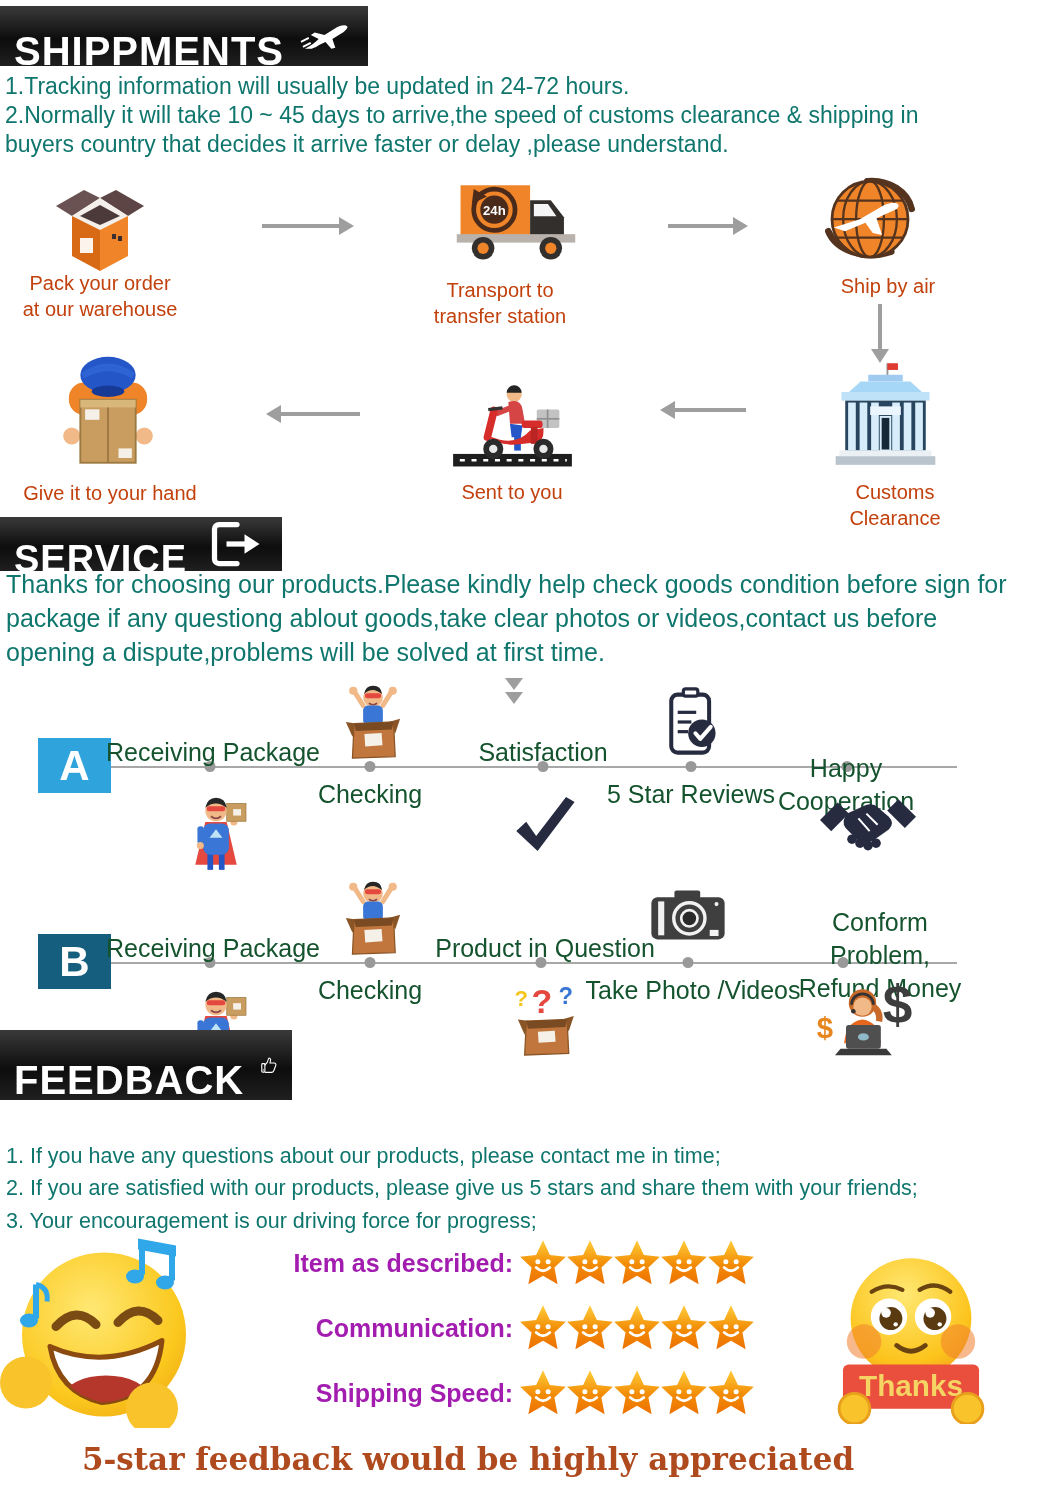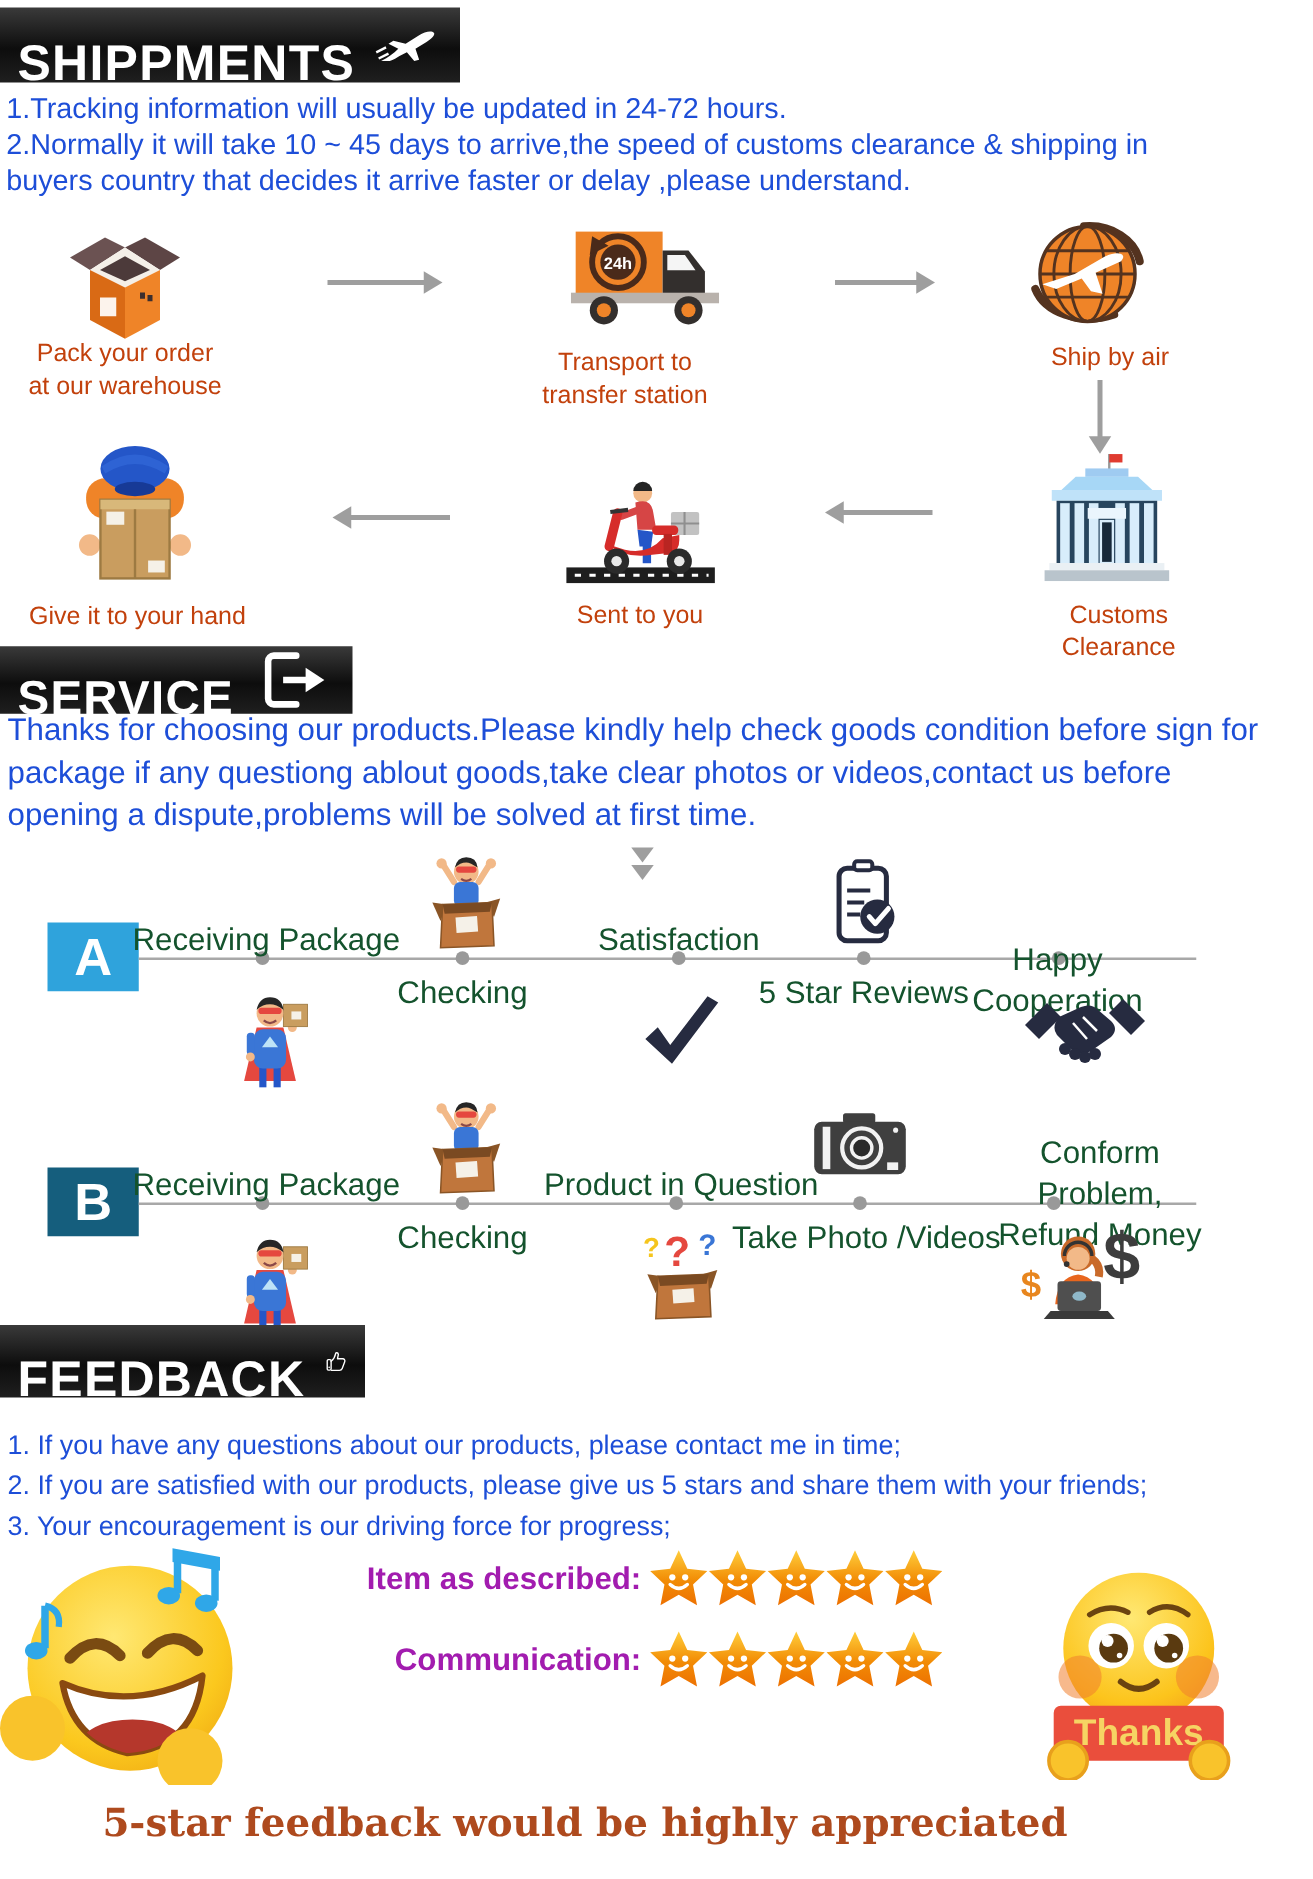--- a/index.html
+++ b/index.html
@@ -6,21 +6,21 @@
   #page{position:relative;width:1050px;height:1503px;background:#fff;overflow:hidden;
         font-family:"Liberation Sans",sans-serif;color:#1a1a1a;}
   .abs{position:absolute;}
   
   .banner{position:absolute;left:0;display:flex;align-items:center;gap:16px;
           padding:0 14px;box-sizing:border-box;
           background:linear-gradient(180deg,#3a3a3a 0%,#0d0d0d 55%,#1f1f1f 100%);
           color:#fff;}
   .banner-title{font-weight:bold;font-size:40px;letter-spacing:1px;line-height:1;margin-top:30px;}
   
-  .para{position:absolute;white-space:pre-line;color:#1d4ed8;}
+  .para{position:absolute;white-space:pre-line;color:#0f766e;}
   .ship-para{left:5px;top:72px;font-size:23px;line-height:1.26;}
   .service-para{left:6px;top:568px;font-size:25px;line-height:1.35;}
   .feedback-para{left:6px;top:1140px;font-size:21.5px;line-height:1.5;}
   
   .flow-label{position:absolute;transform:translateX(-50%);text-align:center;
               font-size:20px;line-height:1.3;white-space:pre-line;color:#c2410c;}
   .arr-r{position:absolute;height:4px;background:#9e9e9e;}
   .arr-r::after{content:"";position:absolute;right:-14px;top:-7px;
     border-left:15px solid #9e9e9e;border-top:9px solid transparent;border-bottom:9px solid transparent;}
   .arr-l{position:absolute;height:4px;background:#9e9e9e;}
@@ -364,21 +364,21 @@
       <circle cx="50" cy="40" r="10" fill="#F2B988"></circle>
       <path d="M38 38 a12 12 0 0 1 24 0" stroke="#333" stroke-width="3" fill="none"></path>
       <circle cx="40" cy="45" r="2.5" fill="#333"></circle>
       <path d="M30 80 q2 -24 20 -26 q18 2 20 26 z" fill="#E8661E"></path>
       <rect x="32" y="60" width="38" height="26" rx="3" fill="#4f4f4f"></rect>
       <ellipse cx="51" cy="73" rx="6" ry="4" fill="#8fb8c9"></ellipse>
       <polygon points="26,86 76,86 82,93 20,93" fill="#3a3a3a"></polygon>
     </svg>
   </div>
 
-  <div class="banner" style="top:1060px;width:292px;height:58px">
+  <div class="banner" style="top:1030px;width:292px;height:70px">
     <span class="banner-title">FEEDBACK</span>
     <svg width="58" height="52" viewBox="0 0 80 80">
       <g fill="none" stroke="#fff" stroke-width="5" stroke-linejoin="round" stroke-linecap="round">
         <rect x="8" y="34" width="14" height="38" rx="4"></rect>
         <path d="M22 40 C32 32 36 24 38 13 C39 7 48 8 48 16 L45 31 H64 C70 31 73 37 71 42 L62 66 C60 71 57 73 52 73 H24"></path>
       </g>
       <circle cx="15" cy="62" r="3" fill="#fff"></circle>
     </svg>
   </div>
   <div class="para feedback-para"><span>1. If you have any questions about our products, please contact me in time;</span>
@@ -448,20 +448,40 @@
           <use href="#sym-star"></use>
         </svg>
       <svg class="star">
           <use href="#sym-star"></use>
         </svg>
       <svg class="star">
           <use href="#sym-star"></use>
         </svg>
     </div>
   </div>
+  <div class="rating-row" style="top:1366px">
+    <div class="rating-label">Shipping Speed:</div>
+    <div class="stars">
+      <svg class="star">
+          <use href="#sym-star"></use>
+        </svg>
+      <svg class="star">
+          <use href="#sym-star"></use>
+        </svg>
+      <svg class="star">
+          <use href="#sym-star"></use>
+        </svg>
+      <svg class="star">
+          <use href="#sym-star"></use>
+        </svg>
+      <svg class="star">
+          <use href="#sym-star"></use>
+        </svg>
+    </div>
+  </div>
 
   <svg class="abs" style="left:826px;top:1240px" width="170" height="184" viewBox="0 0 170 192">
     <defs>
       <radialGradient id="gFace2" cx="0.45" cy="0.3" r="0.8">
         <stop offset="0" stop-color="#FFE873"></stop>
           <stop offset="0.7" stop-color="#FCC41C"></stop>
           <stop offset="1" stop-color="#F39E1B"></stop>
       </radialGradient>
     </defs>
     <circle cx="85" cy="82" r="63" fill="url(#gFace2)"></circle>

